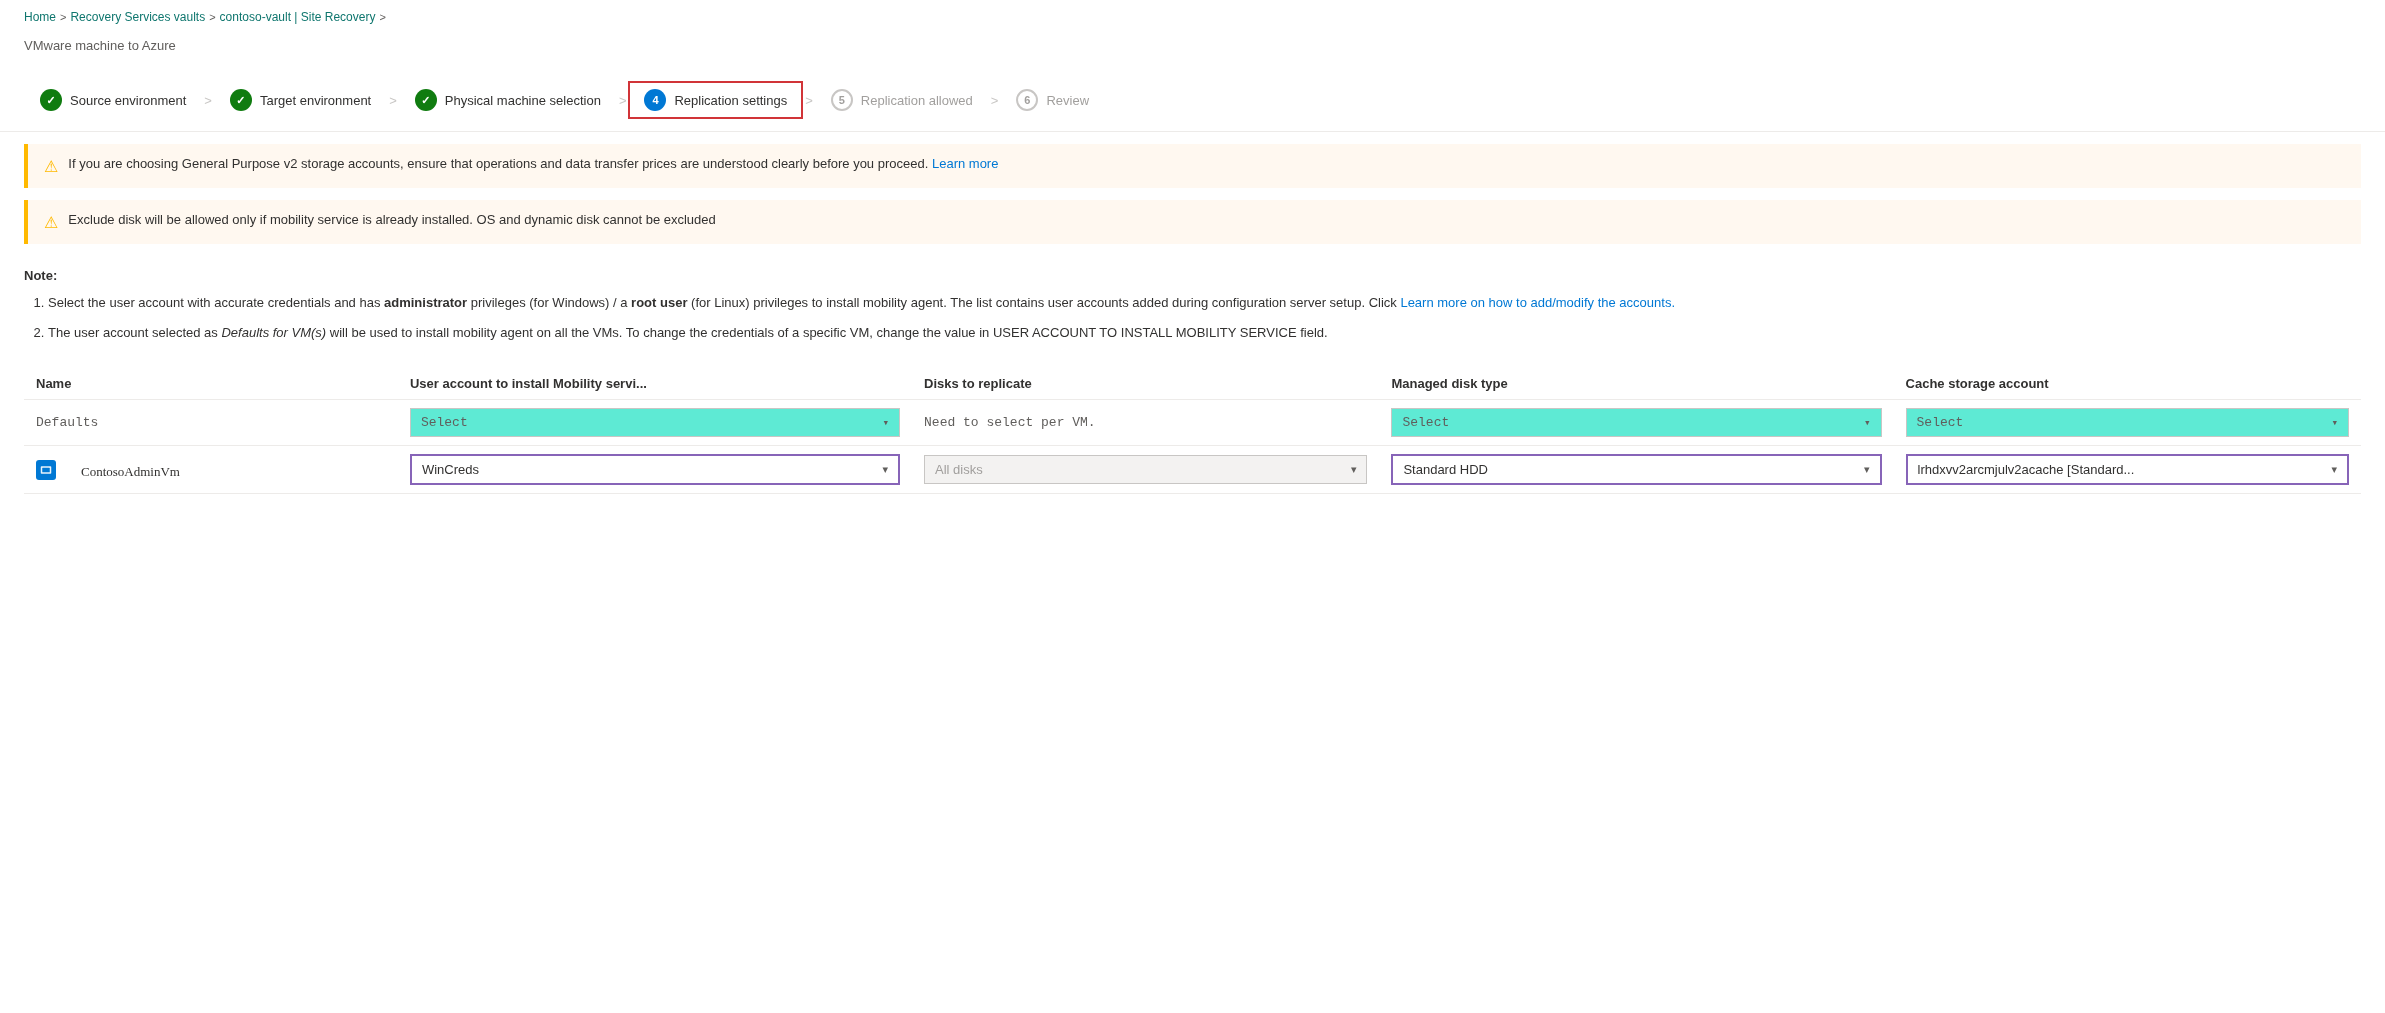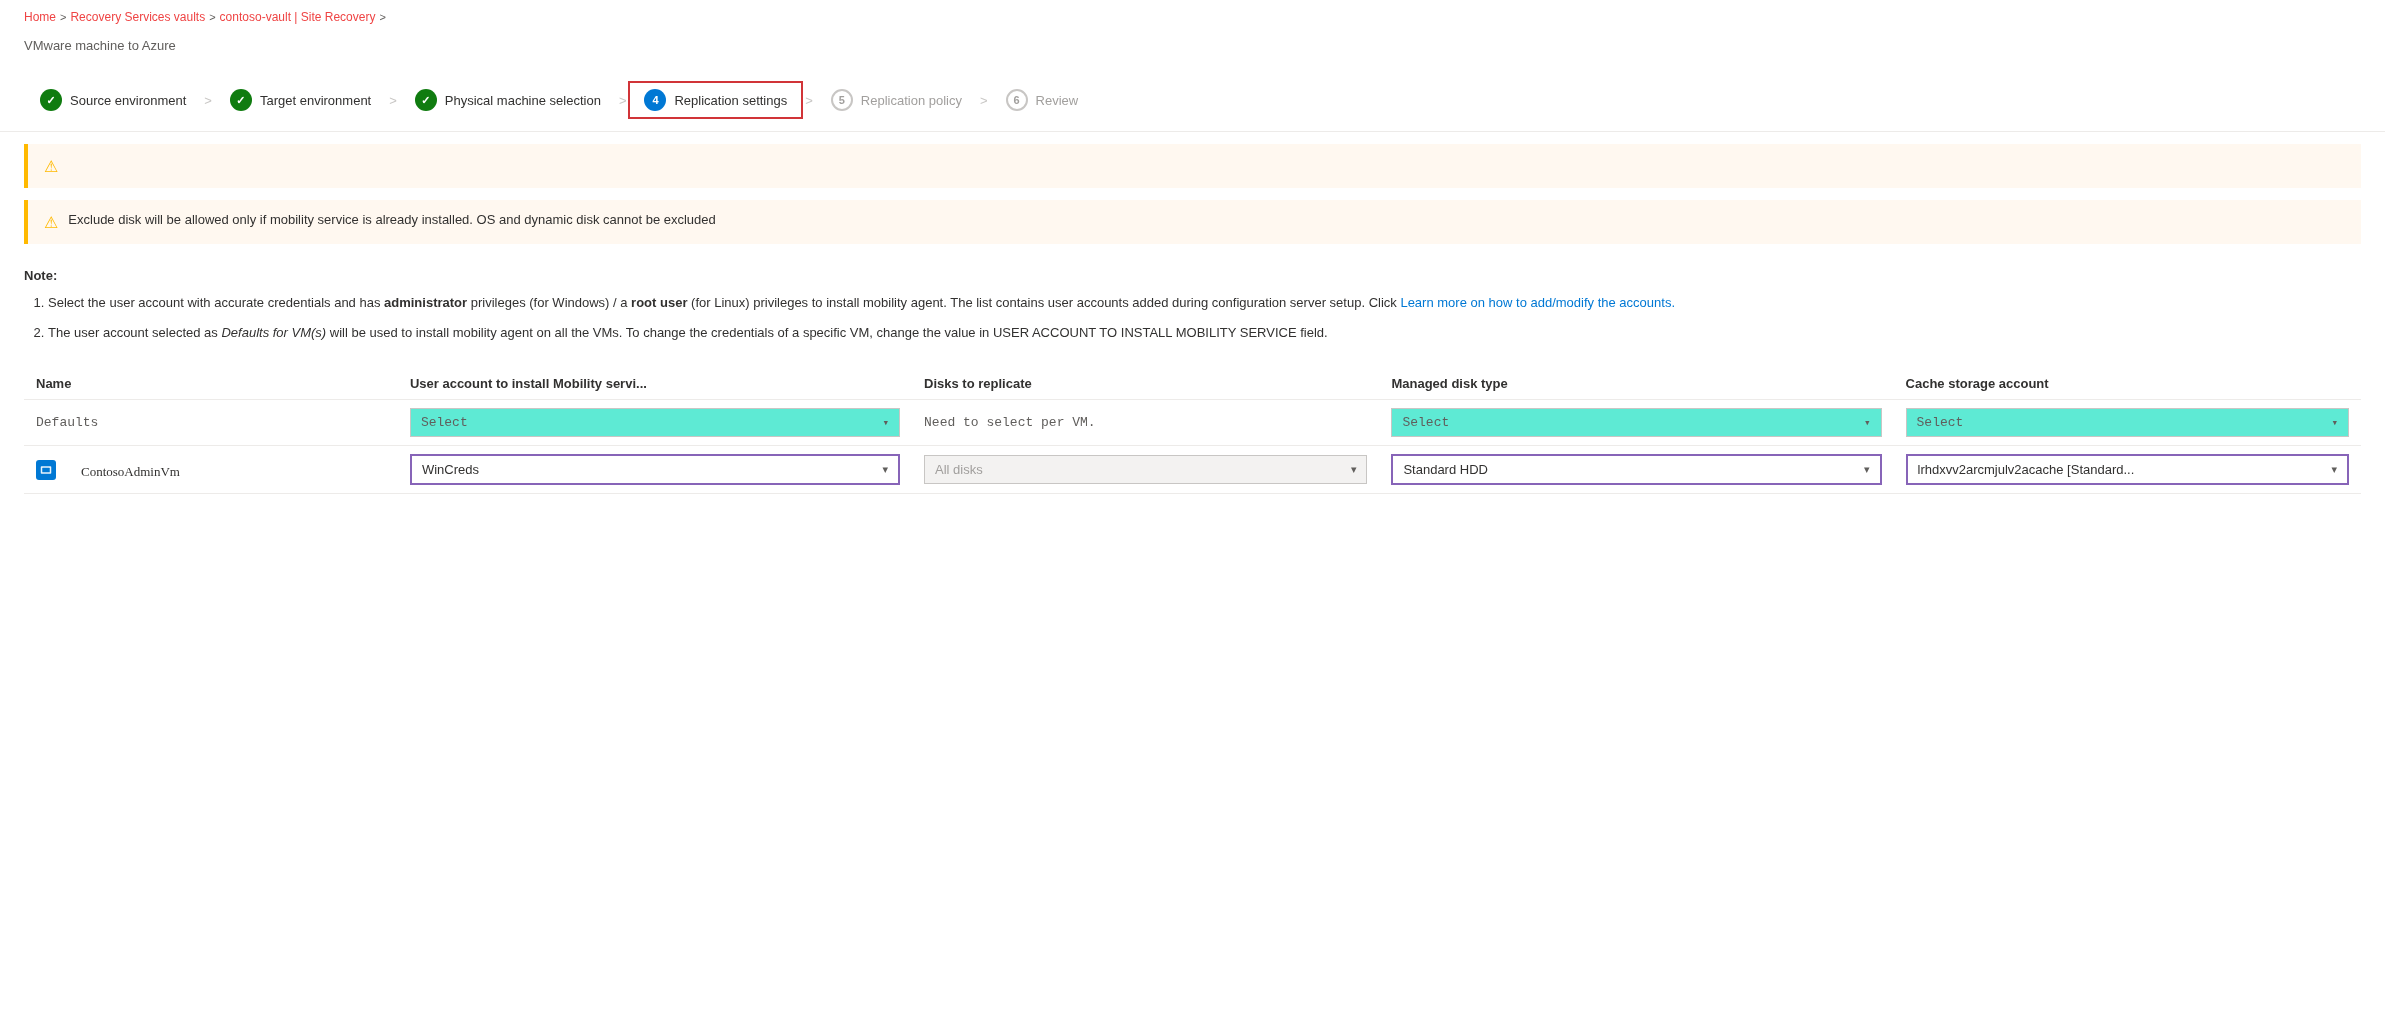--- a/index.html
+++ b/index.html
@@ -1,20 +1,20 @@
 <!DOCTYPE html>
 <html><head>
   <meta charset="utf-8">
   <style>
     * { box-sizing: border-box; margin: 0; padding: 0; }
     body { font-family: 'Segoe UI', Arial, sans-serif; font-size: 13px; color: #323130; background: #fff; min-width: 1200px; }
     
     .breadcrumb { display: flex; align-items: center; padding: 10px 24px 6px; font-size: 12px; color: #0078d4; gap: 4px; }
     .breadcrumb span { color: #605e5c; }
-    .breadcrumb a { color: #ef4444; text-decoration: none; cursor: pointer; }
+    .breadcrumb a { color: #0f766e; text-decoration: none; cursor: pointer; }
     .breadcrumb-sep { color: #605e5c; font-size: 11px; }
 
     .page-header { padding: 4px 24px 16px; }
     .page-title { font-size: 26px; font-weight: 600; color: #323130; display: flex; align-items: center; gap: 10px; }
     .page-title .more-btn { font-size: 18px; color: #605e5c; cursor: pointer; letter-spacing: 2px; }
     .page-subtitle { font-size: 13px; color: #605e5c; margin-top: 4px; }
 
     .wizard-steps { display: flex; align-items: center; padding: 12px 24px; border-bottom: 1px solid #edebe9; gap: 0; }
     .step { display: flex; align-items: center; gap: 8px; padding: 8px 16px; cursor: pointer; white-space: nowrap; }
     .step-circle { width: 22px; height: 22px; border-radius: 50%; display: flex; align-items: center; justify-content: center; font-size: 11px; font-weight: 600; flex-shrink: 0; }
@@ -91,31 +91,35 @@
     <span class="step-label">Physical machine selection</span>
   </div>
   <span class="step-sep">&gt;</span>
   <div class="step active-step">
     <div class="step-circle active">4</div>
     <span class="step-label">Replication settings</span>
   </div>
   <span class="step-sep">&gt;</span>
   <div class="step">
     <div class="step-circle inactive">5</div>
-    <span class="step-label inactive">Replication policy</span>
+    <span class="step-label inactive">Replication allowed</span>
   </div>
   <span class="step-sep">&gt;</span>
   <div class="step">
     <div class="step-circle inactive">6</div>
     <span class="step-label inactive">Review</span>
   </div>
 </div>
 
 <div class="alert-banner">
   <span class="warn-icon">⚠</span>
+  <span>
+    <span>If you are choosing General Purpose v2 storage accounts, ensure that operations and data transfer prices are understood clearly before you proceed.</span>
+    <a href="#">Learn more</a>
+  </span>
 </div>
 
 <div class="alert-banner">
   <span class="warn-icon">⚠</span>
   <span>Exclude disk will be allowed only if mobility service is already installed. OS and dynamic disk cannot be excluded</span>
 </div>
 
 <div class="note-section">
   <div class="note-title">Note:</div>
   <ol class="note-list">

